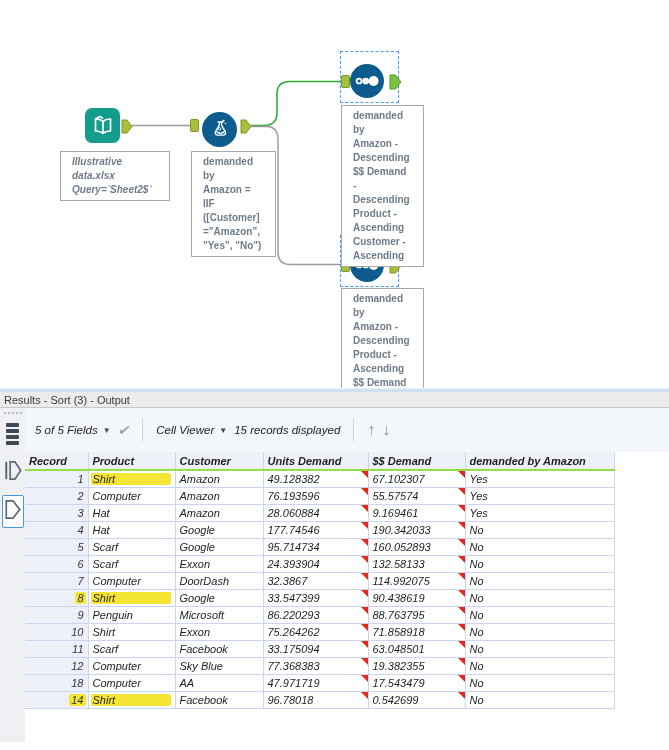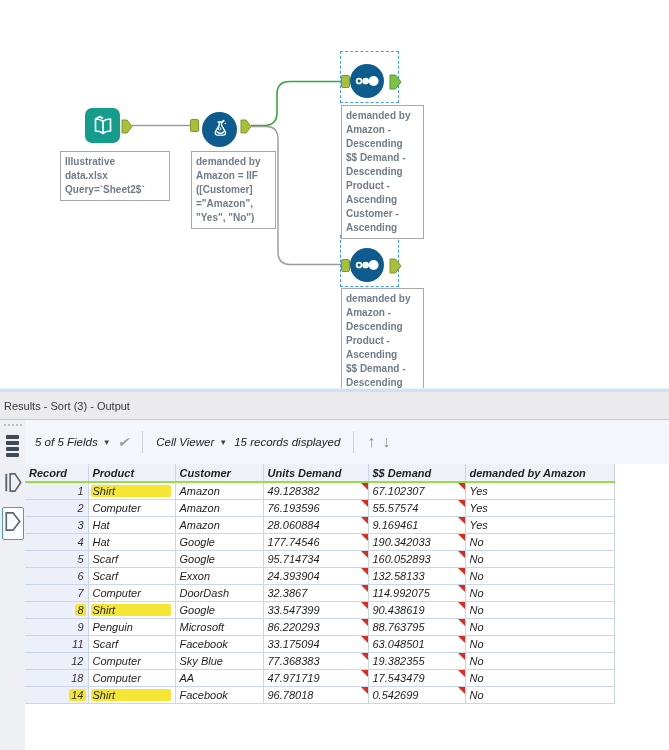--- a/index.html
+++ b/index.html
@@ -13,25 +13,25 @@
   
   .canvas{position:relative;width:669px;height:388px;background:#fff;overflow:hidden;}
   .wires{position:absolute;left:0;top:0;}
   .tool{position:absolute;}
   .tool-sq{width:35px;height:35px;border-radius:7px;background:var(--tool-teal);display:flex;align-items:center;justify-content:center;}
   .tool-ci{width:35px;height:35px;border-radius:50%;background:var(--tool-blue);display:flex;align-items:center;justify-content:center;}
   .tool-ci34{width:34px;height:34px;border-radius:50%;background:var(--tool-blue);display:flex;align-items:center;justify-content:center;}
   .sel-rect{position:absolute;border:1px dashed var(--selection-blue);background:transparent;}
   .anchor-in{position:absolute;width:9px;height:13px;background:var(--anchor-green);border:1px solid var(--anchor-border);border-radius:2px;}
   .anchor-out{position:absolute;width:12px;height:15px;}
-  .ann{position:absolute;background:#fff;border:1px solid #a8a8a8;color:#6f7c89;font-size:10px;font-weight:700;line-height:14px;padding:3px 4px;white-space:pre-line;}
+  .ann{position:absolute;background:#fff;border:1px solid #a8a8a8;color:#6f7c89;font-size:10px;font-weight:700;line-height:14px;padding:3px 11px;white-space:pre-line;}
 
   
   .splitter{width:669px;height:4px;background:#cfe0f3;border-top:1px solid #eaf2fb;}
-  .res-title{width:669px;height:28px;background:#ebebee;border-bottom:1px solid #c7c7cb;color:#3a3a3a;font-size:11px;display:flex;align-items:center;padding-left:4px;}
+  .res-title{width:669px;height:16px;background:#ebebee;border-bottom:1px solid #c7c7cb;color:#3a3a3a;font-size:11px;display:flex;align-items:center;padding-left:4px;}
   .res-body{display:flex;width:669px;height:334px;background:#fff;}
   .res-side{width:25px;background:#eef0f4;display:flex;flex-direction:column;align-items:center;flex:none;}
   .dots{display:flex;gap:2px;margin-top:4px;}
   .dots i{width:2px;height:2px;background:#a8aeb6;border-radius:50%;}
   .side-ic{margin-top:8px;cursor:pointer;}
   .side-ic.sel{border:1px solid #4f96d8;border-radius:2px;background:#fbfdff;padding:1px;}
   .res-main{flex:1;display:flex;flex-direction:column;font-style:italic;}
   .toolbar{height:44px;background:#f3f6fb;display:flex;align-items:center;font-size:11.5px;color:#222;padding-left:10px;gap:7px;}
   .tb-item{display:flex;align-items:center;gap:5px;cursor:pointer;}
   .caret{font-size:8px;color:#444;}
@@ -105,21 +105,21 @@
     <svg width="30" height="30" viewBox="0 0 34 34">
       <circle cx="8" cy="17" r="2.8" fill="none" stroke="#fff" stroke-width="2"></circle>
       <circle cx="15.5" cy="17" r="3.8" fill="#fff"></circle>
       <circle cx="24.5" cy="17" r="5.6" fill="#fff"></circle>
     </svg>
   </div>
   <svg class="anchor-out" style="left:389px;top:258px;width:13px;height:16px;" viewBox="0 0 13 16">
     <polygon points="1,1 6.5,1 12,8 6.5,15 1,15" fill="var(--anchor-green)" stroke="var(--anchor-border)" stroke-width="1"></polygon>
   </svg>
 
-  <div class="ann" style="left:60px;top:151px;width:110px;">Illustrative
+  <div class="ann" style="left:60px;top:151px;width:110px;font-style:italic;">Illustrative
 data.xlsx
 Query=`Sheet2$`</div>
   <div class="ann" style="left:191px;top:151px;width:85px;">demanded by
 Amazon = IIF
 ([Customer]
 ="Amazon",
 "Yes", "No")</div>
   <div class="ann" style="left:341px;top:105px;width:83px;">demanded by
 Amazon -
 Descending
@@ -275,20 +275,28 @@
           </tr>
           <tr>
             <td class="rec">9</td>
             <td>Penguin</td>
             <td>Microsoft</td>
             <td>86.220293<span class="flag"></span></td>
             <td>88.763795<span class="flag"></span></td>
             <td>No</td>
           </tr>
           <tr>
+            <td class="rec">10</td>
+            <td>Shirt</td>
+            <td>Exxon</td>
+            <td>75.264262<span class="flag"></span></td>
+            <td>71.858918<span class="flag"></span></td>
+            <td>No</td>
+          </tr>
+          <tr>
             <td class="rec">11</td>
             <td>Scarf</td>
             <td>Facebook</td>
             <td>33.175094<span class="flag"></span></td>
             <td>63.048501<span class="flag"></span></td>
             <td>No</td>
           </tr>
           <tr>
             <td class="rec">12</td>
             <td>Computer</td>

